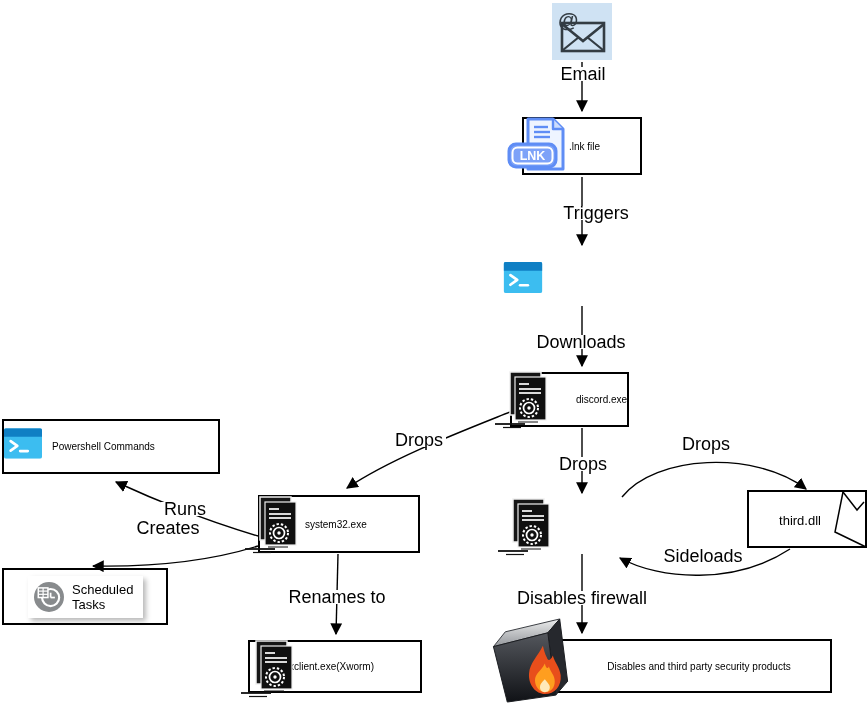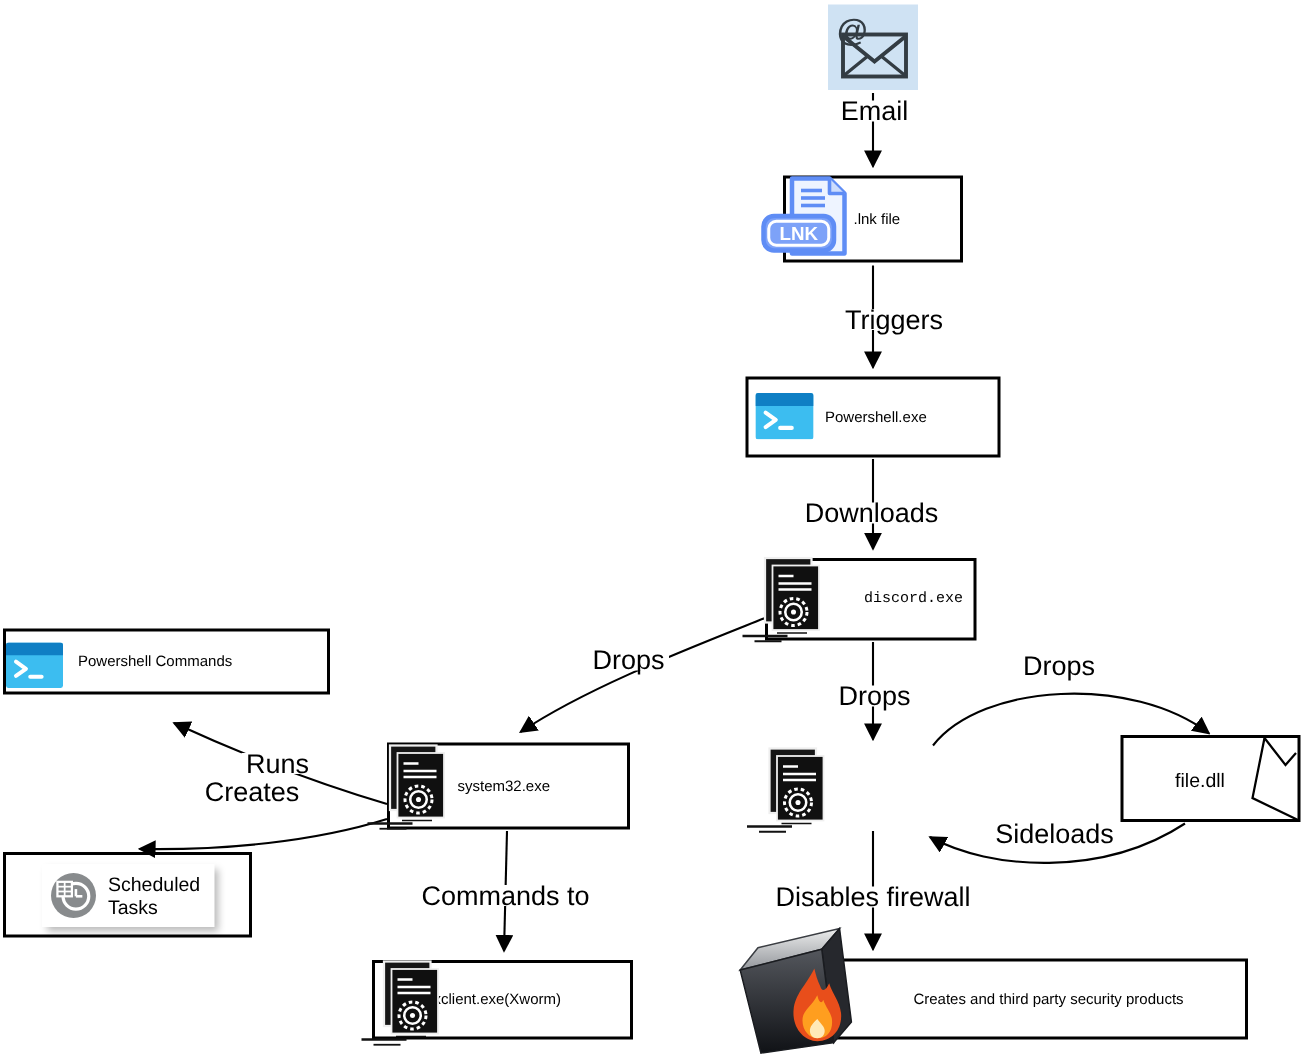--- a/index.html
+++ b/index.html
@@ -72,46 +72,43 @@
     <path d="M22,3 L47,3 L57,13 L57,53 L22,53 Z" fill="#eef4ff" stroke="#5f8df5" stroke-width="3" stroke-linejoin="round"></path>
     <path d="M47,3 L47,13 L57,13" fill="#cdddfd" stroke="#5f8df5" stroke-width="2.4" stroke-linejoin="round"></path>
     <line x1="28" y1="11" x2="42" y2="11" stroke="#5f8df5" stroke-width="2.4"></line>
     <line x1="28" y1="16" x2="44" y2="16" stroke="#5f8df5" stroke-width="2.4"></line>
     <line x1="28" y1="21" x2="44" y2="21" stroke="#5f8df5" stroke-width="2.4"></line>
     <rect x="3" y="28" width="47" height="23" rx="7" fill="#7da2f8" stroke="#5f8df5" stroke-width="3"></rect>
     <rect x="6.5" y="31.5" width="40" height="16" rx="5" fill="none" stroke="#fff" stroke-width="2"></rect>
     <text x="26.5" y="44" text-anchor="middle" font-size="12.5" font-weight="bold" fill="#fff" font-family="Liberation Sans, sans-serif">LNK</text>
   </svg>
 
-  <div class="node" style="left:497px;top:251px;width:170px;height:54px;padding-left:51px;">
-    <span class="lbl">Powershell.exe</span>
-  </div>
   <svg class="icon" style="left:503px;top:262px" width="40" height="31" viewBox="0 0 40 32">
       <use href="#ps-sym"></use>
     </svg>
 
-  <div class="node" style="left:510px;top:372px;width:141px;height:55px;padding-left:64px;font-family:Liberation Mono, monospace;">
+  <div class="node" style="left:510px;top:372px;width:119px;height:55px;padding-left:64px;">
     <span class="lbl">discord.exe</span>
   </div>
   <svg class="icon" style="left:494px;top:371px" width="58" height="60" viewBox="0 0 58 60">
       <use href="#exe-sym"></use>
     </svg>
 
   <svg class="icon" style="left:497px;top:498px" width="58" height="60" viewBox="0 0 58 60">
       <use href="#exe-sym"></use>
     </svg>
 
   <div class="node" style="left:258px;top:495px;width:162px;height:58px;padding-left:45px;">
     <span class="lbl">system32.exe</span>
   </div>
   <svg class="icon" style="left:244px;top:496px" width="58" height="60" viewBox="0 0 58 60">
       <use href="#exe-sym"></use>
     </svg>
 
-  <div class="node" style="left:2px;top:419px;width:218px;height:44px;padding-left:48px;">
+  <div class="node" style="left:2px;top:419px;width:218px;height:55px;padding-left:48px;">
     <span class="lbl">Powershell Commands</span>
   </div>
   <svg class="icon" style="left:4px;top:427px" width="38" height="33" viewBox="0 0 40 32">
       <use href="#ps-sym"></use>
     </svg>
 
   <div class="node" style="left:2px;top:568px;width:166px;height:57px;"></div>
   <div id="sched-card">
     <svg class="icon" style="left:6px;top:6px" width="30" height="30" viewBox="0 0 28 28">
       <circle cx="14" cy="14" r="14" fill="#888b8d"></circle>
@@ -127,21 +124,21 @@
   </div>
 
   <div class="node" style="left:248px;top:640px;width:174px;height:53px;padding-left:39px;">
     <span class="lbl">xclient.exe(Xworm)</span>
   </div>
   <svg class="icon" style="left:240px;top:640px" width="58" height="60" viewBox="0 0 58 60">
       <use href="#exe-sym"></use>
     </svg>
 
   <div class="node" style="left:540px;top:639px;width:292px;height:54px;justify-content:center;padding-left:26px;">
-    <span class="lbl">Creates and third party security products</span>
+    <span class="lbl">Disables and third party security products</span>
   </div>
   <svg id="fw-cube" class="icon" style="left:485px;top:616px" width="96" height="89" viewBox="0 0 96 90">
     <defs>
       <linearGradient id="gTop" x1="0" y1="0" x2="0" y2="1">
         <stop offset="0" stop-color="#eceded"></stop>
           <stop offset="1" stop-color="#94979c"></stop>
       </linearGradient>
       <linearGradient id="gFront" x1="0" y1="0" x2="0" y2="1">
         <stop offset="0" stop-color="#54575d"></stop>
           <stop offset="1" stop-color="#101216"></stop>
@@ -153,21 +150,21 @@
     <path d="M58,30 C52,42 45,47 44,58 C43,70 51,79 60,79 C70,79 77,71 76,60 C75,52 70,47 68,40 C66,45 63,46 62,42 C60,38 59,34 58,30 Z" fill="#e84e1b"></path>
     <path d="M60,48 C56,56 50,58 50,65 C50,72 55,77 60,77 C66,77 70,73 70,66 C70,60 66,57 64,51 C63,54 61,53 60,48 Z" fill="#ff9e1f"></path>
     <path d="M60,64 C57,67 55,69 55,72 C55,75 57,77 60,77 C63,77 65,75 65,72 C65,69 62,67 60,64 Z" fill="#ffe9b8"></path>
   </svg>
 
   <svg class="edges" width="868" height="705" viewBox="0 0 868 705" style="z-index:1">
     <rect x="748" y="491" width="118" height="56" fill="#fff" stroke="#000" stroke-width="2"></rect>
     <polyline points="843,492 835,532 866,547" fill="none" stroke="#000" stroke-width="1.5"></polyline>
     <polyline points="843,492 857,510 864,502" fill="none" stroke="#000" stroke-width="1.5"></polyline>
   </svg>
-  <div class="free-label" style="left:800px;top:520px;">file.dll</div>
+  <div class="free-label" style="left:800px;top:520px;">third.dll</div>
 
   <svg class="edges" width="868" height="705" viewBox="0 0 868 705">
     <defs>
       <marker id="arr" viewBox="0 0 10 10" refX="9" refY="5" markerWidth="8.5" markerHeight="8.5" orient="auto-start-reverse">
         <path d="M0,0 L10,5 L0,10 Z" fill="#000"></path>
       </marker>
     </defs>
     <g fill="none" stroke="#000" stroke-width="1.4">
       <path d="M582,62 L582,111" marker-end="url(#arr)"></path>
       <path d="M582,177 L582,245" marker-end="url(#arr)"></path>
@@ -185,16 +182,16 @@
 
   <div class="elabel" style="left:583px;top:74px;">Email</div>
   <div class="elabel" style="left:596px;top:213px;">Triggers</div>
   <div class="elabel" style="left:581px;top:342px;">Downloads</div>
   <div class="elabel" style="left:583px;top:464px;">Drops</div>
   <div class="elabel" style="left:419px;top:440px;">Drops</div>
   <div class="elabel" style="left:706px;top:444px;">Drops</div>
   <div class="elabel" style="left:703px;top:556px;">Sideloads</div>
   <div class="elabel" style="left:185px;top:509px;">Runs</div>
   <div class="elabel" style="left:168px;top:528px;">Creates</div>
-  <div class="elabel" style="left:337px;top:597px;">Commands to</div>
+  <div class="elabel" style="left:337px;top:597px;">Renames to</div>
   <div class="elabel" style="left:582px;top:598px;">Disables firewall</div>
 
 </div>
 
 </body></html>

